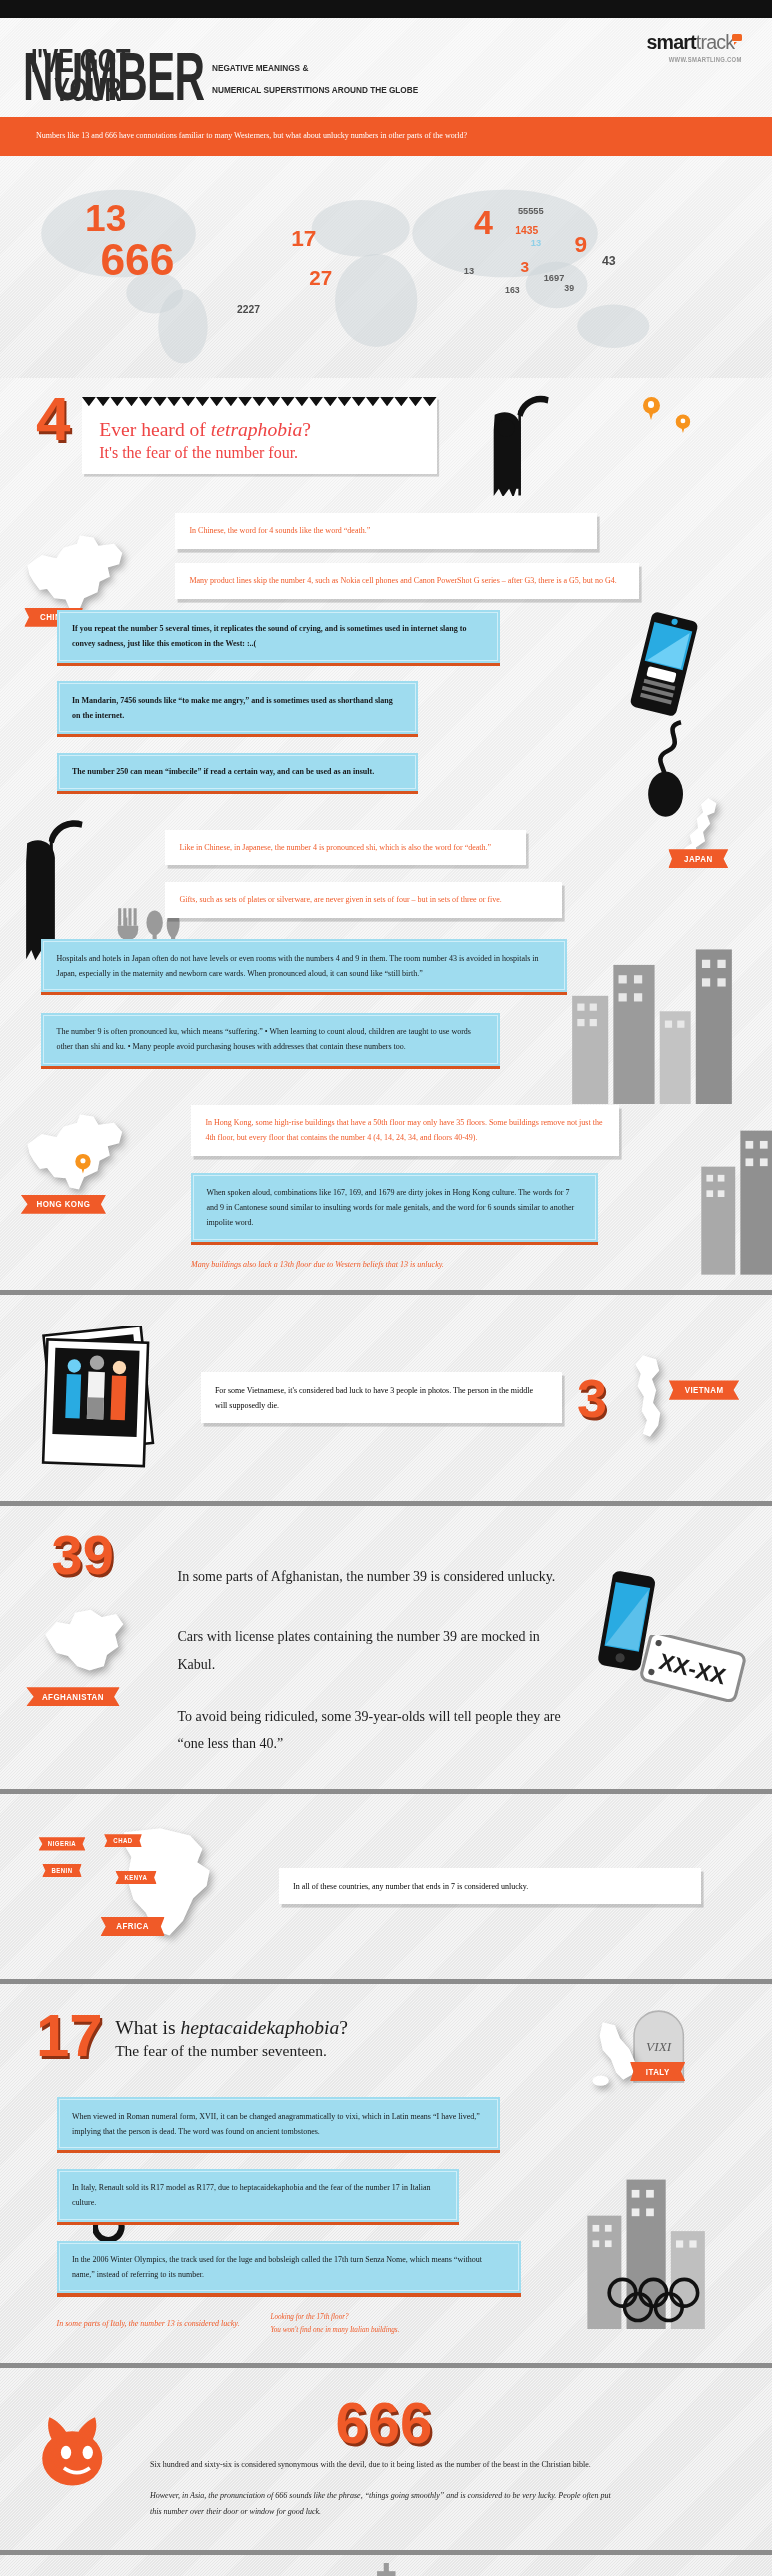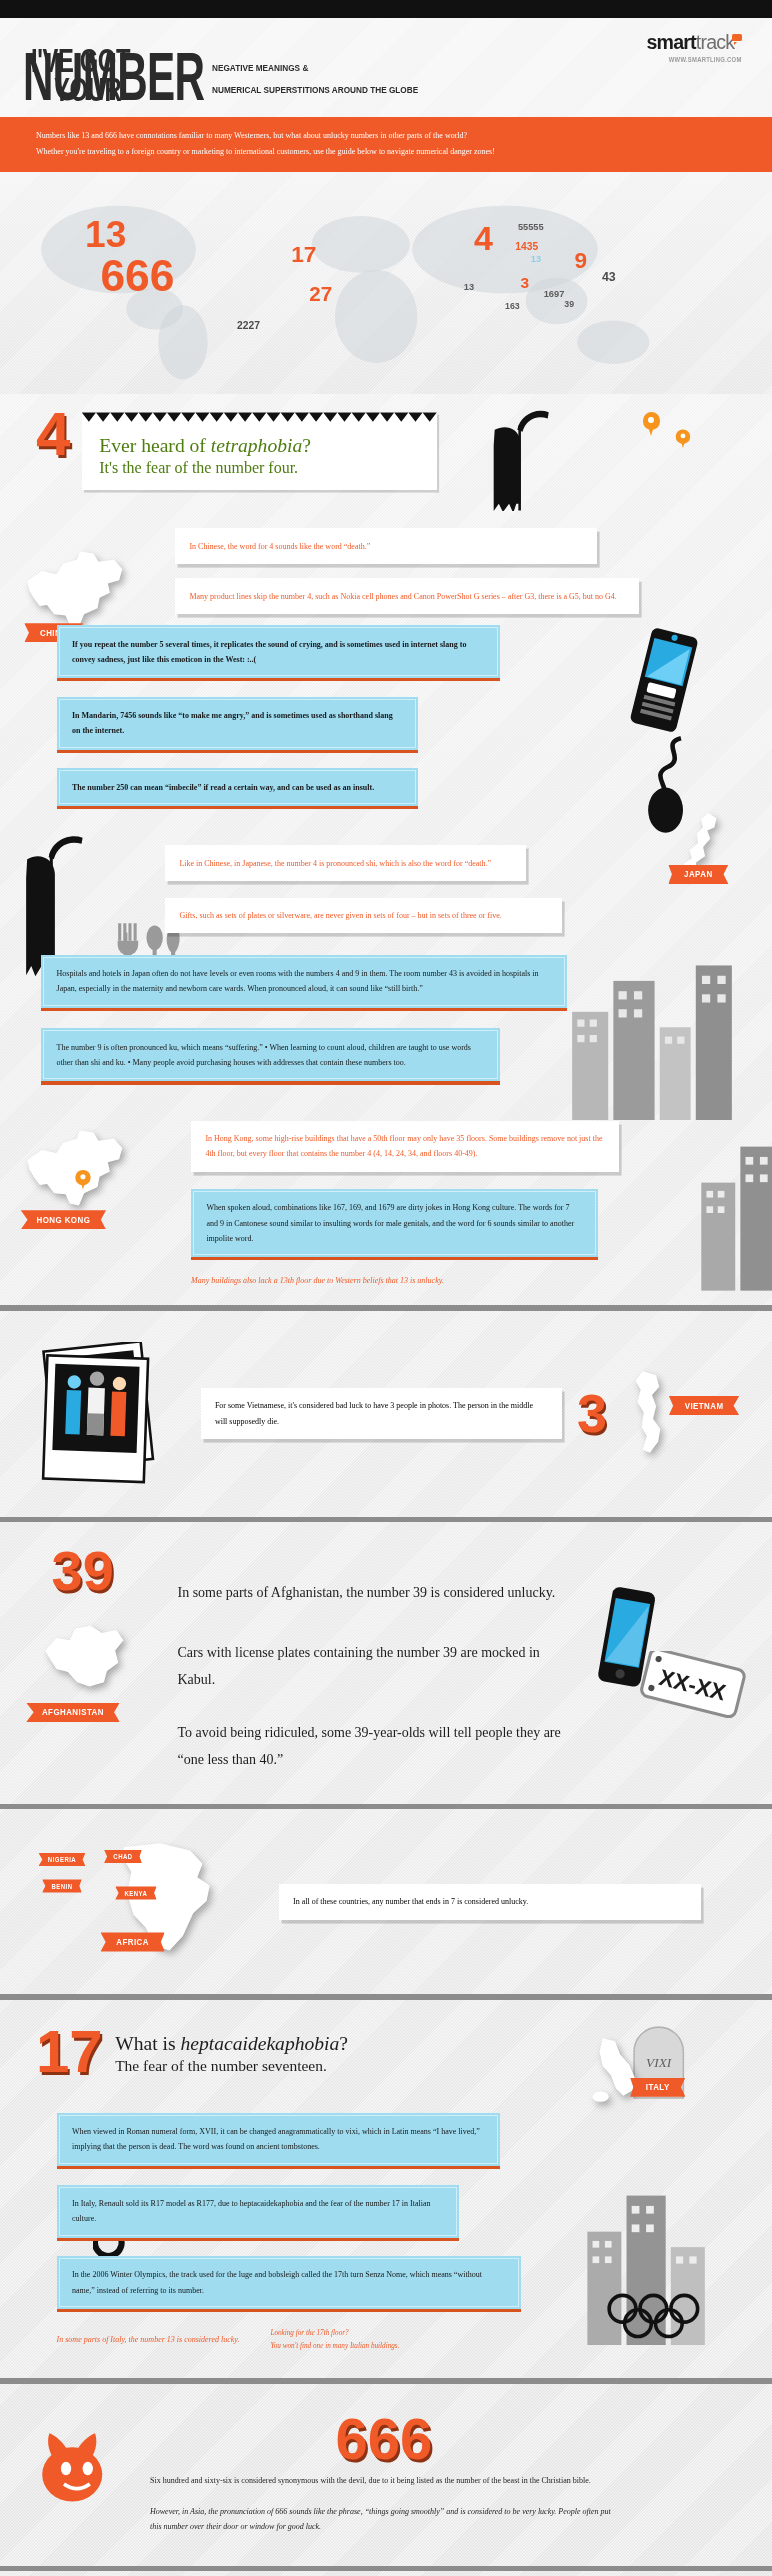--- a/index.html
+++ b/index.html
@@ -128,21 +128,21 @@
     position:absolute; top:0; left:0; right:0; height:9.3px; background:#111;
     clip-path: polygon(
       0 0,100% 0,100% 0,
       98% 100%, 96% 0, 94% 100%, 92% 0, 90% 100%, 88% 0, 86% 100%, 84% 0,
       82% 100%, 80% 0, 78% 100%, 76% 0, 74% 100%, 72% 0, 70% 100%, 68% 0,
       66% 100%, 64% 0, 62% 100%, 60% 0, 58% 100%, 56% 0, 54% 100%, 52% 0,
       50% 100%, 48% 0, 46% 100%, 44% 0, 42% 100%, 40% 0, 38% 100%, 36% 0,
       34% 100%, 32% 0, 30% 100%, 28% 0, 26% 100%, 24% 0, 22% 100%, 20% 0,
       18% 100%, 16% 0, 14% 100%, 12% 0, 10% 100%, 8% 0, 6% 100%, 4% 0, 2% 100%, 0 0);
   }
-  .headline-card h2 { font-size: 19.6px; font-weight: normal; color:#4d7c0f; line-height:1.25; margin-top:8.2px; }
+  .headline-card h2 { font-size: 19.6px; font-weight: normal; color:#ef4444; line-height:1.25; margin-top:8.2px; }
   .headline-card h2 em { font-style: italic; }
   .headline-card h2 .sub { display:block; font-size: 16px; }
 
   .card {
     background:#fff; padding: 10.3px 14.4px; position:relative;
     box-shadow: 2.6px 3.6px 0 rgba(0,0,0,.17);
     font-size: 8px; line-height: 1.9;
   }
   .card.orange-text { color:#f05a28; }
   .card.blue {
@@ -187,21 +187,20 @@
       <div class="title-number">NUMBER</div>
       <div class="subtitle">
         <div>NEGATIVE MEANINGS &amp;</div>
         <div>NUMERICAL SUPERSTITIONS AROUND THE GLOBE</div>
       </div>
     </div>
   </div>
 
   <div class="intro">
     <p>Numbers like 13 and 666 have connotations familiar to many Westerners,  but what about unlucky numbers in other parts of the world?</p>
-    <p>Whether you're traveling to a foreign country or marketing to international customers, use the guide below to navigate numerical danger zones!</p>
   </div>
 
   <div class="mapband">
     <svg width="773" height="222" style="position:absolute;top:0;left:0" viewBox="0 0 1500 430">
       <g fill="#ccd3d8">
 
         <ellipse cx="230" cy="150" rx="150" ry="85" opacity=".5"></ellipse>
         <ellipse cx="300" cy="265" rx="55" ry="40" opacity=".5"></ellipse>
 
         <ellipse cx="355" cy="330" rx="48" ry="72" opacity=".5"></ellipse>

